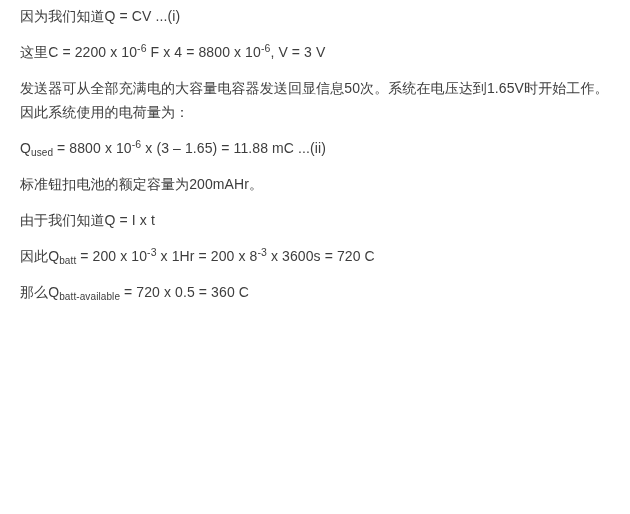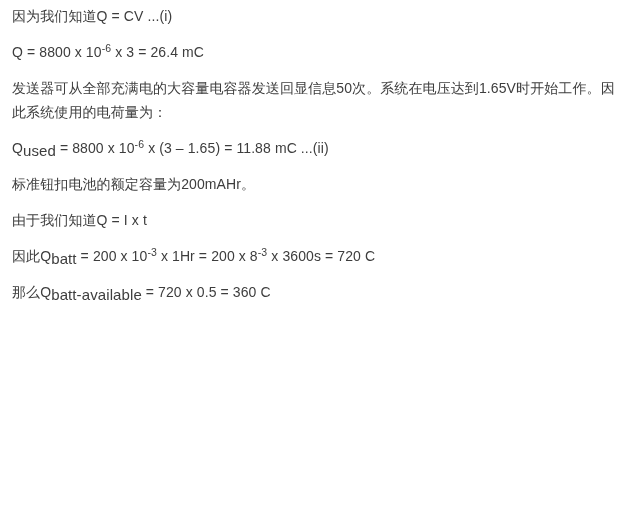--- a/index.html
+++ b/index.html
@@ -11,45 +11,45 @@
     height: 514px;
     overflow: hidden;
     background: var(--bg, #ffffff);
     color: var(--fg, #3d3d3d);
     font-family: "Liberation Sans", "DejaVu Sans", sans-serif;
   }
   .doc {
     padding: 4px 8px 0 8px;
   }
   .doc p {
-    margin: 0 0 12px 4px;
+    margin: 0 0 12px 12px;
     font-size: 14px;
     line-height: 24px;
     letter-spacing: 0.1px;
   }
   .doc sub {
-    font-size: 15px;
+    font-size: 10px;
     line-height: 1;
     vertical-align: -3px;
   }
   .doc sup {
     font-size: 10.5px;
     line-height: 1;
     vertical-align: 5px;
   }
 </style>
 </head>
 <body>
 
 <div class="doc">
 
   <p><span>因为我们知道Q = CV ...(i)</span></p>
 
+  <p><span>这里C = 2200 x 10</span><sup>-6</sup><span> F x 4 = 8800 x 10</span><sup>-6</sup><span>, V = 3 V</span></p>
 
-  <p><span>Q = 8800 x 10</span><sup>-6</sup><span> x 3 = 26.4 mC</span></p>
 
   <p><span>发送器可从全部充满电的大容量电容器发送回显信息50次。系统在电压达到1.65V时开始工作。因此系统使用的电荷量为：</span></p>
 
   <p><span>Q</span><sub>used</sub><span> = 8800 x 10</span><sup>-6</sup><span> x (3 – 1.65) = 11.88 mC ...(ii)</span></p>
 
 
   <p><span>标准钮扣电池的额定容量为200mAHr。</span></p>
 
   <p><span>由于我们知道Q = I x t</span></p>
 

